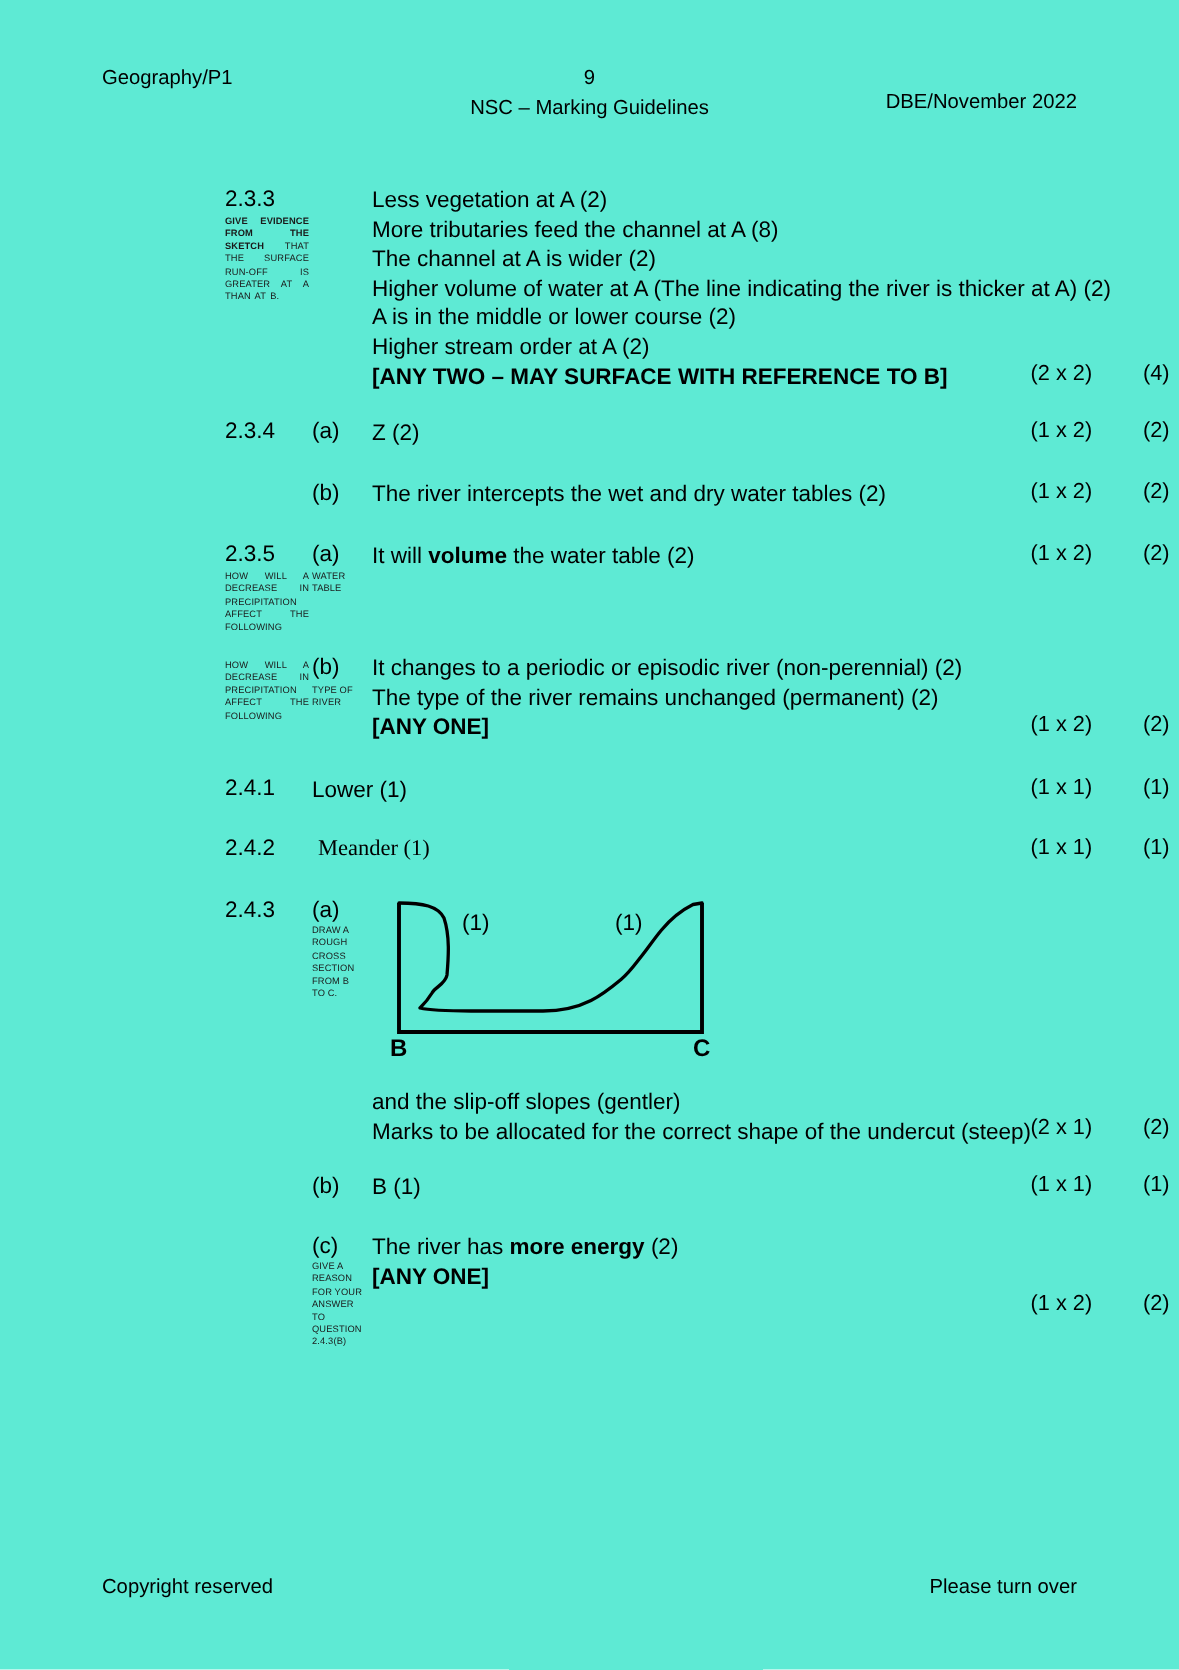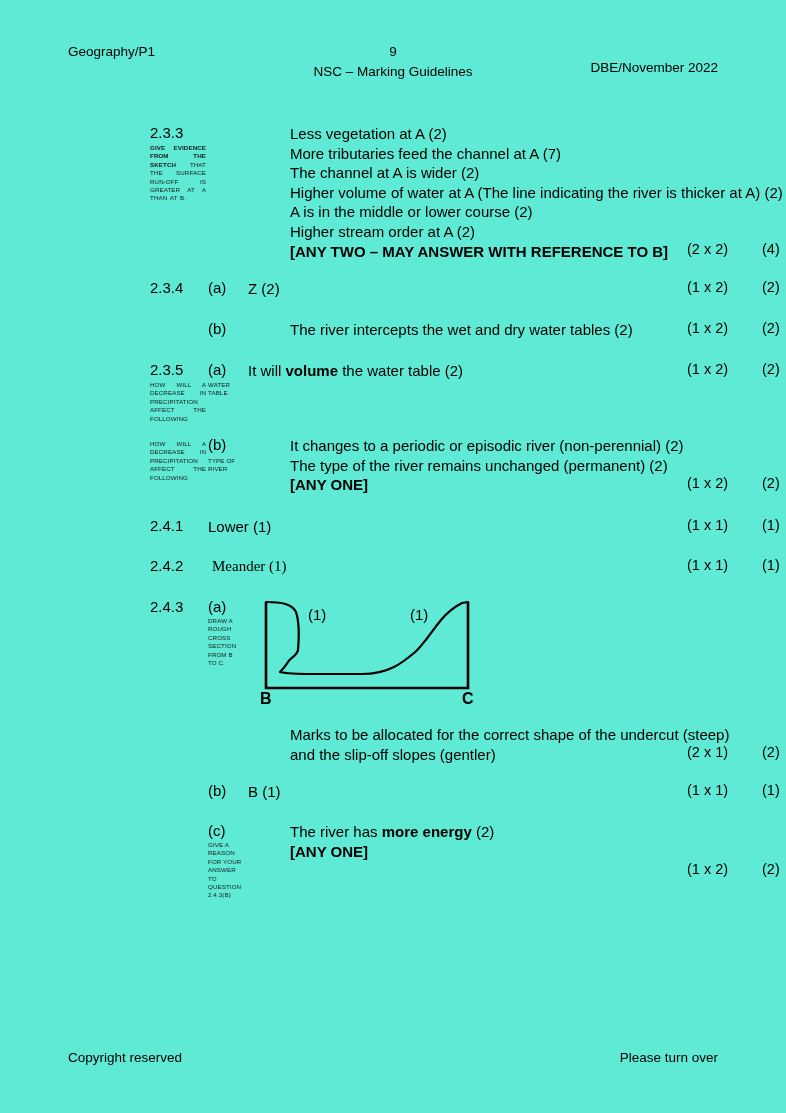--- a/index.html
+++ b/index.html
@@ -80,21 +80,20 @@
   .col-body {
     position: absolute;
     left: 208px;
     top: 0;
     width: 410px;
     font-size: 15px;
     line-height: 19.6px;
   }
   .col-body.wide {
     width: 470px;
-    margin-left: 42px;
   }
   .col-calc {
     position: absolute;
     left: 647px;
     top: 0;
     width: 62px;
     font-size: 14.5px;
     text-align: left;
   }
   .col-mark {
@@ -168,26 +167,26 @@
 
     <div class="qrow" style="top:0;">
       <div class="col-num">2.3.3</div>
       <div class="col-num tiny tiny-justify" style="top:20px;">
         <span class="b">GIVE EVIDENCE FROM THE SKETCH</span>
         <span>THAT THE SURFACE RUN-OFF IS GREATER AT A THAN</span>
         <span>AT B.</span>
       </div>
       <div class="col-body wide">
         <div class="line">Less vegetation at A (2)</div>
-        <div class="line">More tributaries feed the channel at A (7)</div>
+        <div class="line">More tributaries feed the channel at A (8)</div>
         <div class="line">The channel at A is wider (2)</div>
         <div class="line">Higher volume of water at A (The line indicating the river is thicker at A) (2)</div>
         <div class="line">A is in the middle or lower course (2)</div>
         <div class="line">Higher stream order at A (2)</div>
-        <div class="line b">[ANY TWO – MAY ANSWER WITH REFERENCE TO B]</div>
+        <div class="line b">[ANY TWO – MAY SURFACE WITH REFERENCE TO B]</div>
       </div>
       <div class="col-calc" style="top:117px;">(2 x 2)</div>
       <div class="col-mark" style="top:117px;">(4)</div>
     </div>
 
     <div class="qrow" style="top:154px;">
       <div class="col-num">2.3.4</div>
       <div class="col-sub">(a)</div>
       <div class="col-body">Z (2)</div>
       <div class="col-calc">(1 x 2)</div>
@@ -259,22 +258,22 @@
 
           <text x="56" y="22" font-family="Liberation Sans, sans-serif" font-size="15" fill="#000000">(1)</text>
           <text x="158" y="22" font-family="Liberation Sans, sans-serif" font-size="15" fill="#000000">(1)</text>
 
           <text x="8" y="106" font-family="Liberation Sans, sans-serif" font-size="16" font-weight="bold" fill="#000000">B</text>
           <text x="210" y="106" font-family="Liberation Sans, sans-serif" font-size="16" font-weight="bold" fill="#000000">C</text>
         </svg>
       </div>
 
       <div class="col-body wide" style="top:127px;">
+        <div class="line">and the slip-off slopes (gentler)</div>
         <div class="line">Marks to be allocated for the correct shape of the undercut (steep)</div>
-        <div class="line">and the slip-off slopes (gentler)</div>
       </div>
       <div class="col-calc" style="top:146px;">(2 x 1)</div>
       <div class="col-mark" style="top:146px;">(2)</div>
     </div>
 
     <div class="qrow" style="top:650px;">
       <div class="col-sub">(b)</div>
       <div class="col-body">B (1)</div>
       <div class="col-calc">(1 x 1)</div>
       <div class="col-mark">(1)</div>

